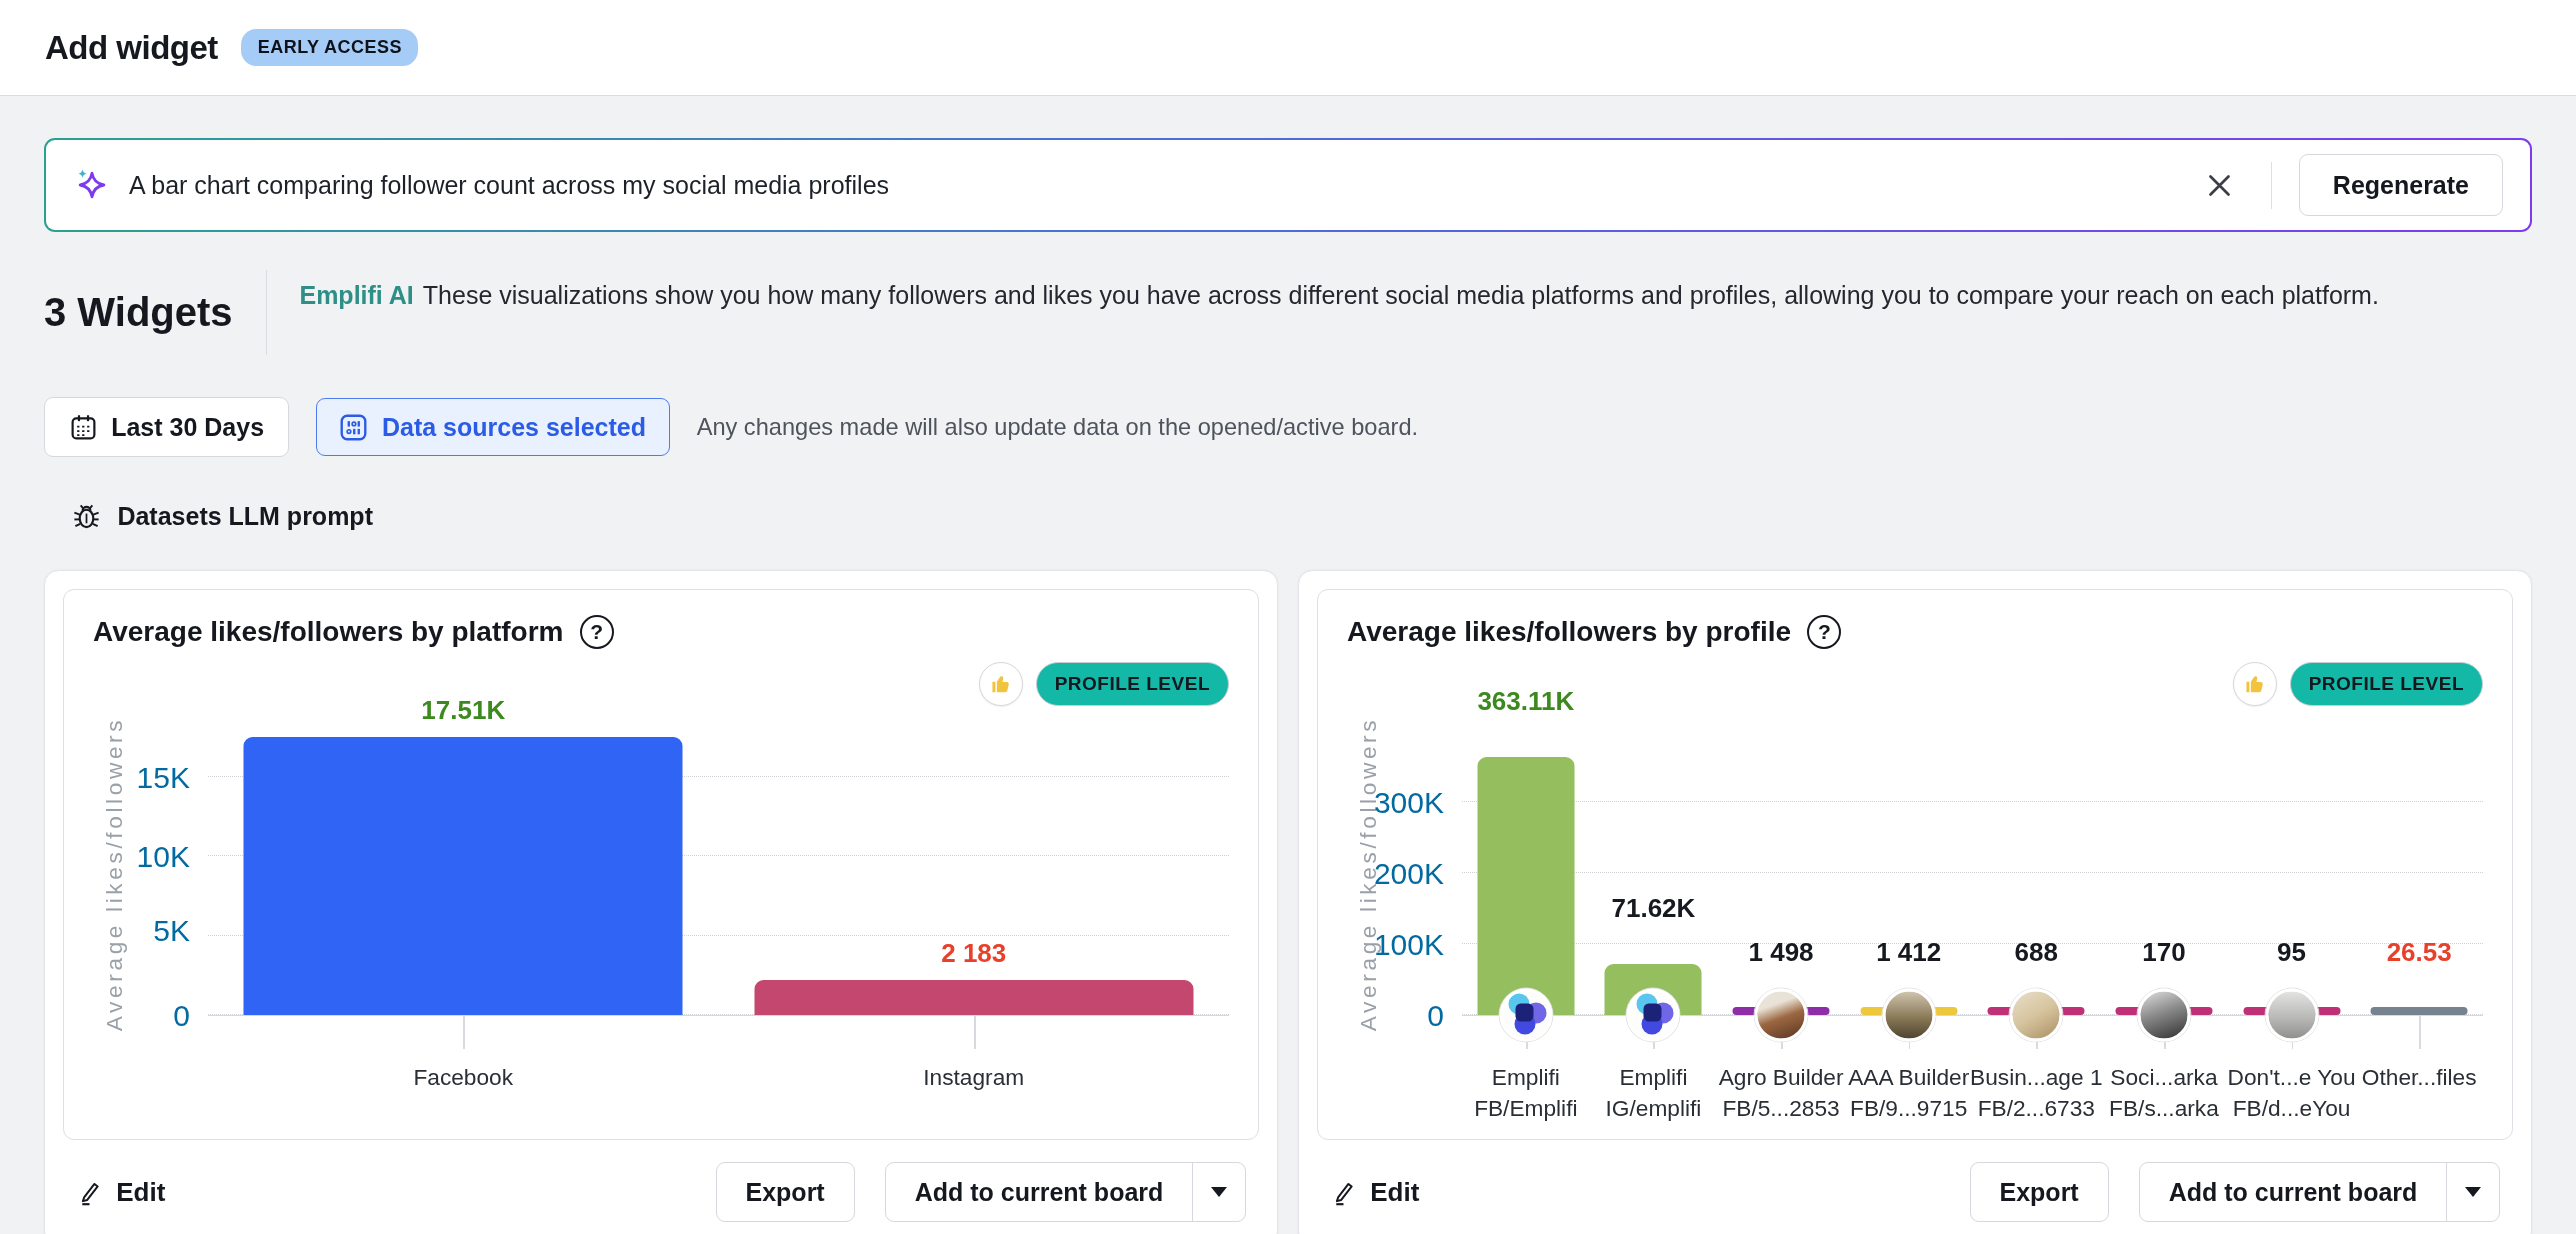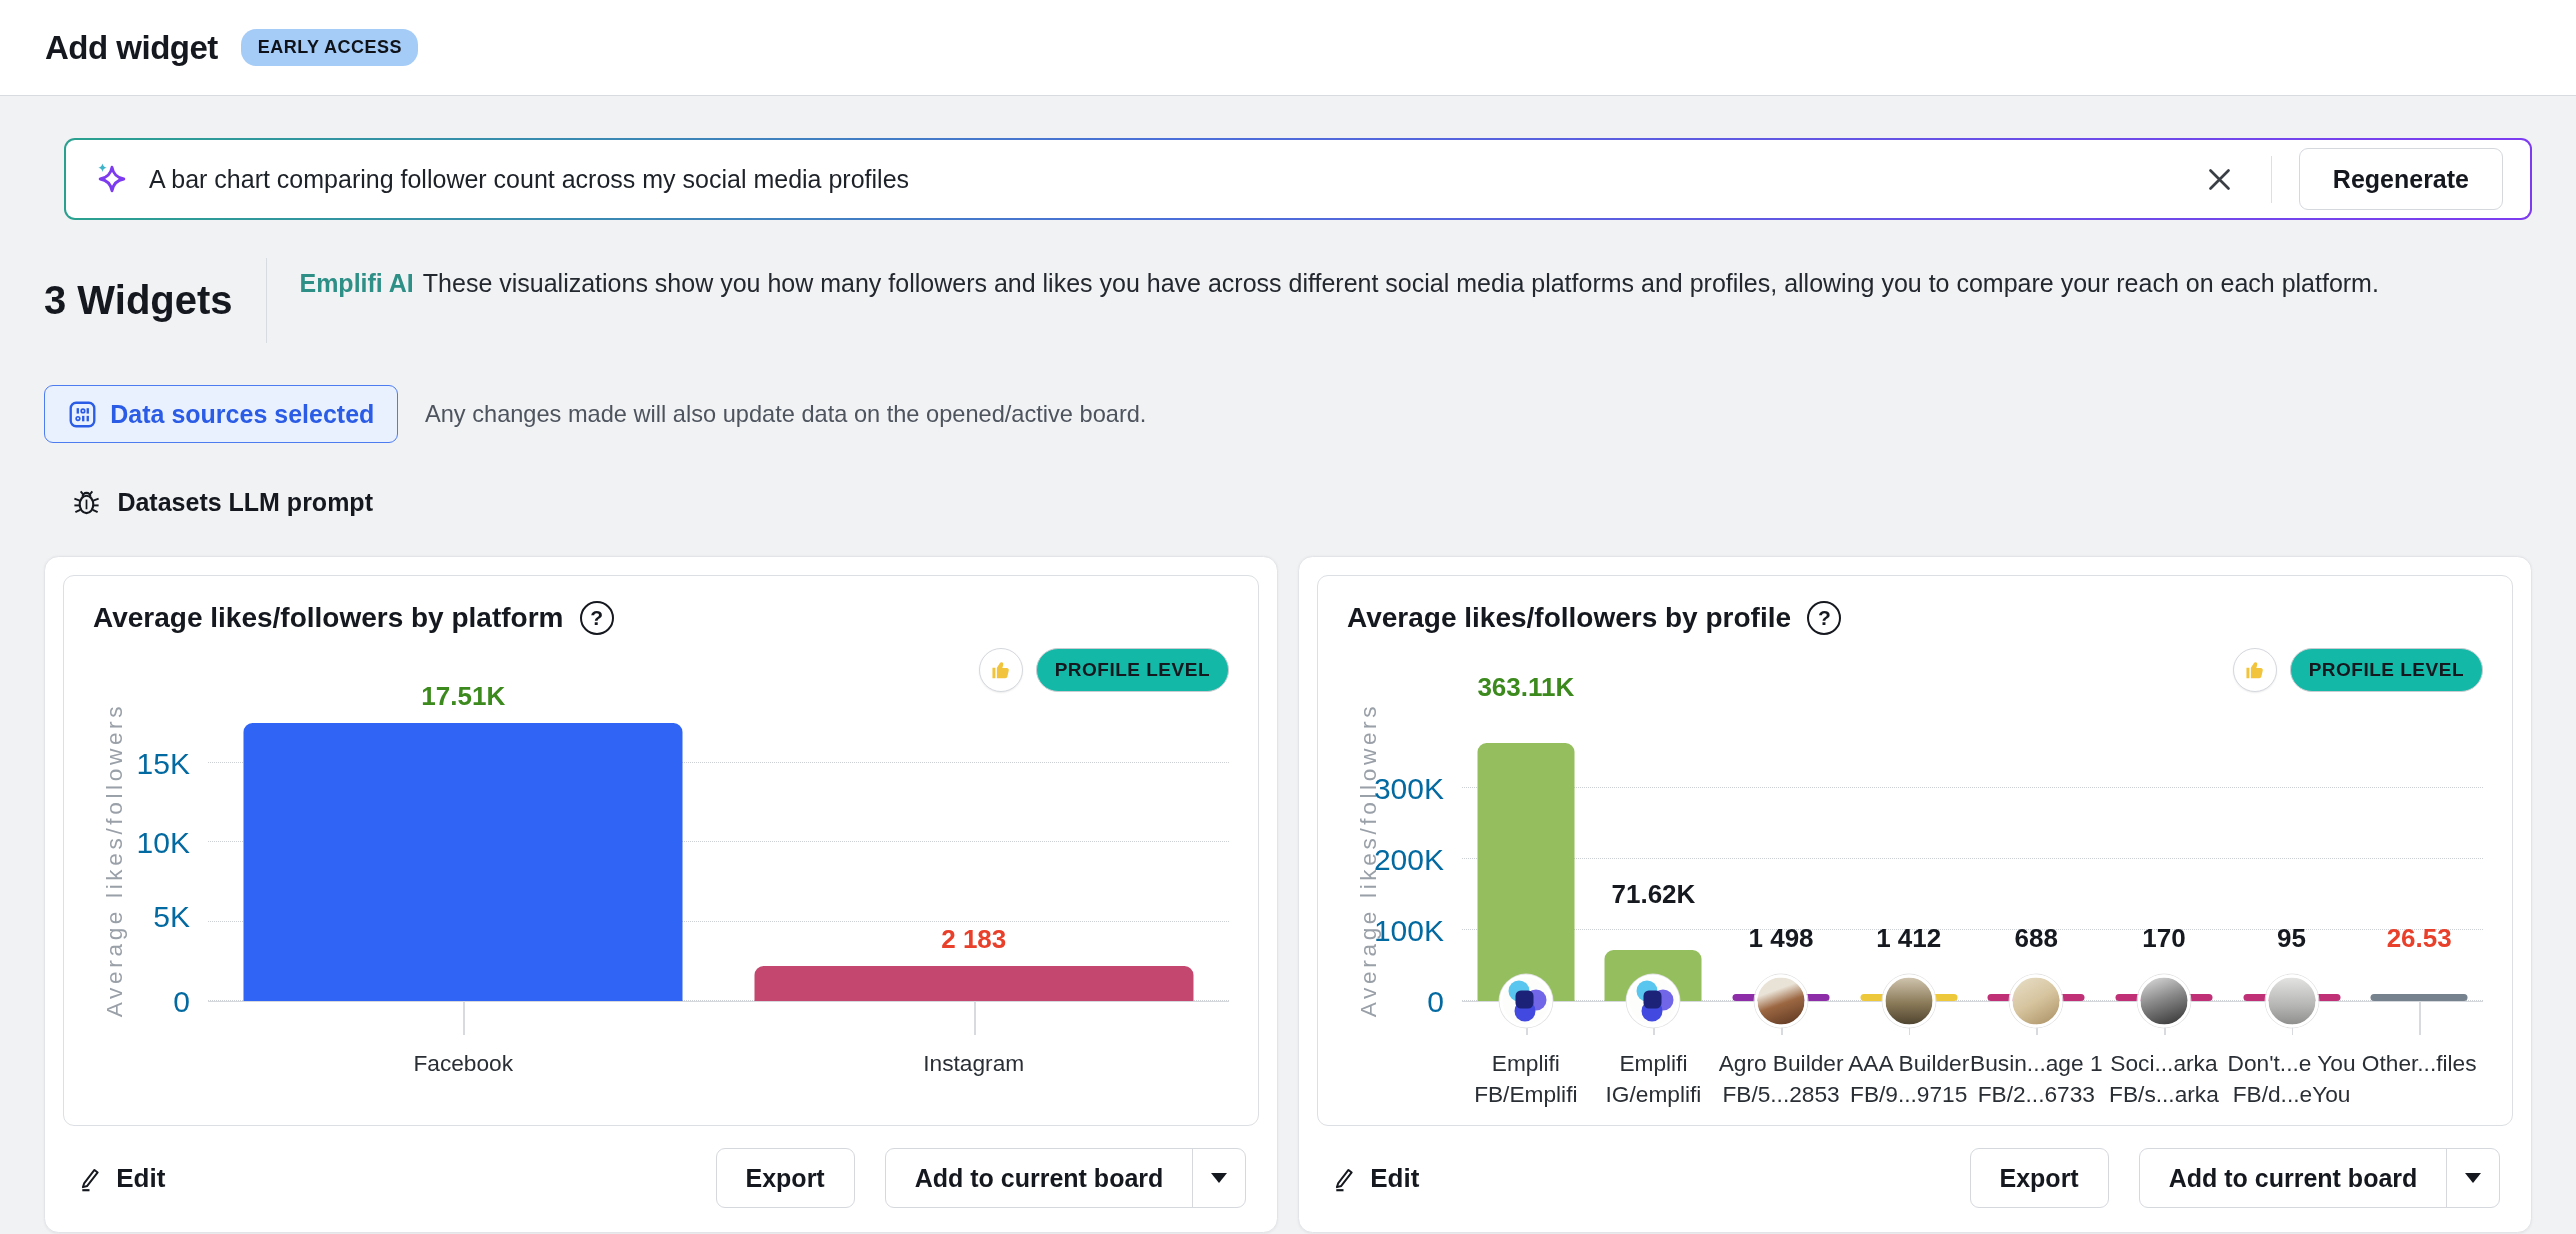--- a/index.html
+++ b/index.html
@@ -12,24 +12,24 @@
     box-shadow:0 1.8px 3.6px rgba(0,0,0,.06); }
   header { background:#fff; height:96px; display:flex; align-items:center; gap:23.6px;
     padding:0 45px; border-bottom:0.9px solid #d8dbdf; position:relative; }
   .page-title { font-size:33px; font-weight:bold; letter-spacing:-0.5px; }
   .early-badge { background:#a5cbf7; color:#0f1319; font-size:18px; font-weight:bold;
     padding:8.2px 16.3px; border-radius:15.4px; letter-spacing:0.5px; }
 
   .content { padding:42px 44px 0; }
 
   
-  .prompt-bar { height:82px; border-radius:11px; display:flex; align-items:center;
+  .prompt-bar { height:94px; border-radius:11px; display:flex; align-items:center;
     padding:16px 27px; border:2.7px solid transparent; margin-bottom:38px;
     background:linear-gradient(#fff,#fff) padding-box,
-               linear-gradient(90deg,#2aa18f 0%,#4b6fd8 45%,#7d3bf0 100%) border-box;margin-left:20px; }
+               linear-gradient(90deg,#2aa18f 0%,#4b6fd8 45%,#7d3bf0 100%) border-box; }
   .sparkle { width:38px; height:38px; flex:0 0 auto; }
   .prompt-text { flex:1; margin-left:18px; font-size:25px; color:#1d2128; }
   .close-btn { background:none; border:none; cursor:pointer; width:40px; height:40px;
     display:flex; align-items:center; justify-content:center; }
   .prompt-divider { width:0.9px; height:47px; background:#dcdfe3; margin:0 27px 0 31px; }
   .regen-btn { font-size:25px; font-weight:bold; color:#15181e; background:#fff;
     border:0.9px solid #d5d8dd; border-radius:9px; padding:15.4px 33px; cursor:pointer; }
 
   
   .summary-row { display:flex; gap:33px; margin-bottom:42px; }
@@ -143,20 +143,31 @@
 
   <div class="summary-row">
     <div class="widget-count">3 Widgets</div>
     <div class="v-divider"></div>
     <div class="ai-desc">
       <span class="ai-label">Emplifi AI</span><span>These visualizations show you how many followers and likes you have across different social media platforms and profiles, allowing you to compare your reach on each platform.</span>
     </div>
   </div>
 
   <div class="toolbar-row">
+    <button class="tb-btn">
+      <svg width="29" height="29" viewBox="0 0 32 32">
+        <rect x="4" y="6" width="24" height="22" rx="4" fill="none" stroke="#15181e" stroke-width="2.4"></rect>
+        <line x1="11" y1="2.5" x2="11" y2="9" stroke="#15181e" stroke-width="2.4"></line>
+        <line x1="21" y1="2.5" x2="21" y2="9" stroke="#15181e" stroke-width="2.4"></line>
+        <line x1="9" y1="15" x2="23" y2="15" stroke="#15181e" stroke-width="2" stroke-dasharray="2.5 3"></line>
+        <line x1="9" y1="20" x2="23" y2="20" stroke="#15181e" stroke-width="2" stroke-dasharray="2.5 3"></line>
+        <line x1="9" y1="24.5" x2="18" y2="24.5" stroke="#15181e" stroke-width="2" stroke-dasharray="2.5 3"></line>
+      </svg>
+      <span>Last 30 Days</span>
+    </button>
     <button class="tb-btn active">
       <svg width="29" height="29" viewBox="0 0 32 32">
         <rect x="3" y="3" width="26" height="26" rx="6" fill="none" stroke="#2b5ce6" stroke-width="2.6"></rect>
         <rect x="9.5" y="9" width="2.6" height="6" fill="#2b5ce6"></rect>
         <circle cx="16.5" cy="12" r="2" fill="none" stroke="#2b5ce6" stroke-width="1.8"></circle>
         <rect x="20.5" y="9" width="2.6" height="6" fill="#2b5ce6"></rect>
         <circle cx="11" cy="20.5" r="2" fill="none" stroke="#2b5ce6" stroke-width="1.8"></circle>
         <rect x="15.5" y="17.5" width="2.6" height="6" fill="#2b5ce6"></rect>
         <rect x="20.5" y="17.5" width="2.6" height="6" fill="#2b5ce6"></rect>
       </svg>

